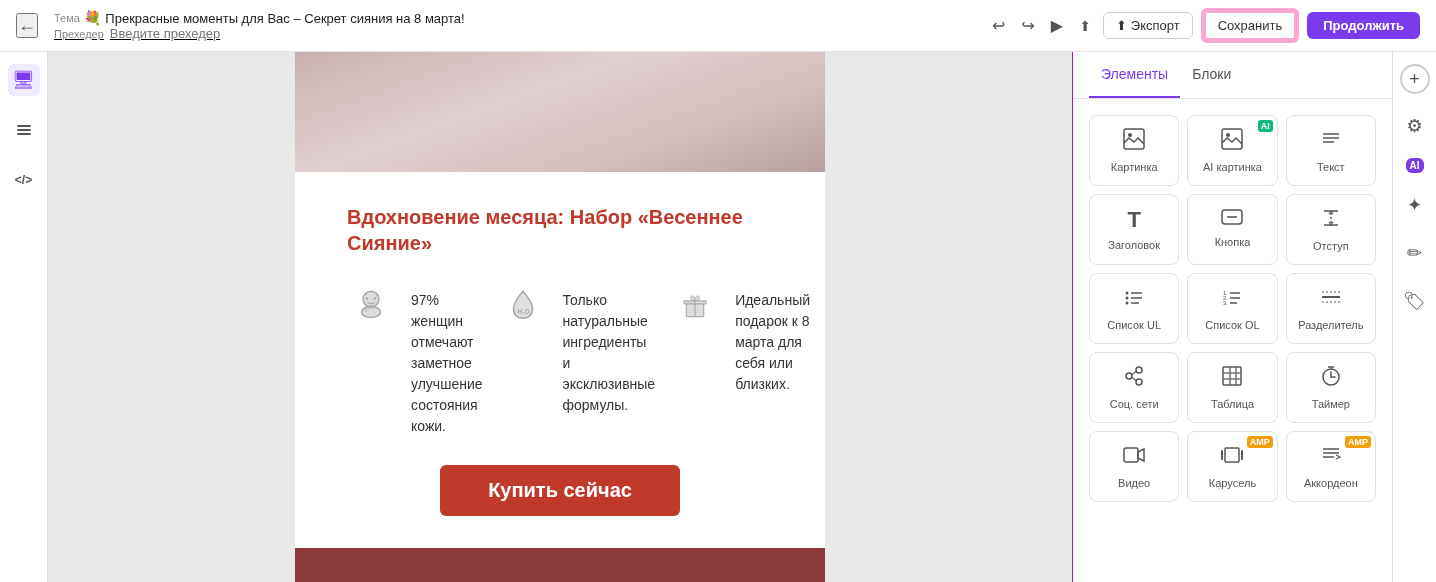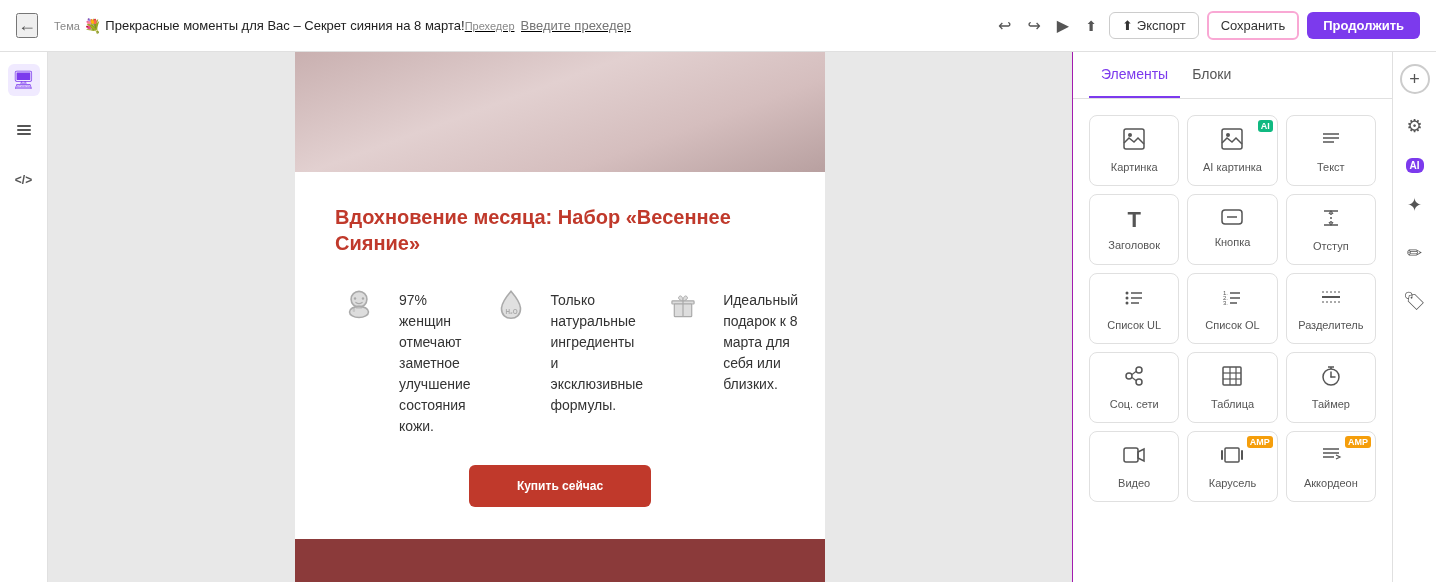--- a/index.html
+++ b/index.html
@@ -1,60 +1,60 @@
 <!DOCTYPE html>
 <html><head>
   <meta charset="utf-8">
   <style>
     * { box-sizing: border-box; margin: 0; padding: 0; }
     body { font-family: -apple-system, BlinkMacSystemFont, 'Segoe UI', sans-serif; background: #f5f5f5; display: flex; flex-direction: column; height: 582px; overflow: hidden; }
 
     
     .topbar { display: flex; align-items: center; padding: 6px 16px; background: #fff; border-bottom: 1px solid #e0e0e0; gap: 16px; min-height: 52px; }
     .topbar-back { color: #555; font-size: 18px; cursor: pointer; }
-    .topbar-meta { display: flex; flex-direction: row; flex: 1; }
+    .topbar-meta { display: flex; flex-direction: column; flex: 1; }
     .topbar-tema { font-size: 11px; color: #888; }
     .topbar-emoji { font-size: 14px; }
     .topbar-title { font-size: 13px; color: #222; font-weight: 500; }
     .topbar-preheader-label { font-size: 11px; color: #888; }
     .topbar-preheader-input { font-size: 13px; color: #701a75; border: none; outline: none; background: transparent; width: 200px; }
     .topbar-actions { display: flex; align-items: center; gap: 8px; }
     .topbar-undo, .topbar-redo { background: none; border: none; font-size: 16px; color: #555; cursor: pointer; padding: 4px; }
     .topbar-send { background: none; border: none; font-size: 16px; color: #555; cursor: pointer; padding: 4px; }
     .topbar-export-btn { display: flex; align-items: center; gap: 4px; border: 1px solid #ccc; background: #fff; border-radius: 6px; padding: 5px 12px; font-size: 13px; cursor: pointer; color: #333; }
-    .topbar-save-btn { border: 2px solid #f9a8d4; background: #fff; border-radius: 6px; padding: 5px 12px; font-size: 13px; cursor: pointer; color: #333; }
+    .topbar-save-btn { border: 5px solid #f9a8d4; background: #fff; border-radius: 6px; padding: 5px 12px; font-size: 13px; cursor: pointer; color: #333; }
     .topbar-continue-btn { background: #7c3aed; color: #fff; border: none; border-radius: 6px; padding: 6px 16px; font-size: 13px; cursor: pointer; font-weight: 600; }
 
     
     .main { display: flex; flex: 1; overflow: hidden; }
 
     
     .left-sidebar { width: 48px; background: #fff; border-right: 1px solid #e0e0e0; display: flex; flex-direction: column; align-items: center; padding: 12px 0; gap: 18px; }
     .left-sidebar-icon { color: #555; font-size: 18px; cursor: pointer; width: 32px; height: 32px; display: flex; align-items: center; justify-content: center; border-radius: 6px; }
     .left-sidebar-icon.active { background: #f0eaff; color: #7c3aed; }
 
     
     .canvas-area { flex: 1; overflow-y: auto; display: flex; justify-content: center; padding: 0; background: #e8e8e8; }
     .email-canvas { width: 530px; background: #fff; min-height: 100%; }
 
     
     .email-image { width: 100%; height: 120px; object-fit: cover; background: linear-gradient(135deg, #d4a5a5 0%, #e8c5c5 30%, #c4a0a0 60%, #b89090 100%); overflow: hidden; }
     .email-image-inner { width: 100%; height: 100%; background: linear-gradient(160deg, #c9b0b0 0%, #e2d0d0 40%, #d5bebe 70%, #b8a0a0 100%); }
 
-    .email-body { padding: 32px 40px; background: #fff; }
+    .email-body { padding: 32px 52px; background: #fff; }
     .email-heading { color: #c0392b; font-size: 20px; font-weight: 700; line-height: 1.3; margin-bottom: 24px; }
 
     .feature-list { list-style: none; display: flex; flex-direction: row; gap: 16px; margin-bottom: 28px; }
     .feature-item { display: flex; align-items: flex-start; gap: 16px; }
     .feature-icon { width: 48px; height: 48px; flex-shrink: 0; display: flex; align-items: center; justify-content: center; }
     .feature-icon svg { width: 38px; height: 38px; }
     .feature-text { font-size: 14px; color: #333; line-height: 1.5; padding-top: 10px; }
 
     .buy-btn-wrap { display: flex; justify-content: center; margin-bottom: 0; }
-    .buy-btn { background: #c0392b; color: #fff; border: none; border-radius: 6px; padding: 14px 48px; font-size: 12px; font-weight: 600; cursor: pointer; }
+    .buy-btn { background: #c0392b; color: #fff; border: none; border-radius: 6px; padding: 14px 48px; font-size: 20px; font-weight: 600; cursor: pointer; }
 
     .email-footer { background: #8b3a3a; padding: 24px 40px; text-align: center; }
 
     
     .right-panel { width: 320px; background: #fff; border-left: 1px solid #a21caf; display: flex; flex-direction: column; }
     .right-panel-tabs { display: flex; border-bottom: 1px solid #e0e0e0; padding: 0 16px; }
     .right-panel-tab { padding: 14px 12px; font-size: 14px; color: #555; cursor: pointer; border-bottom: 2px solid transparent; }
     .right-panel-tab.active { color: #7c3aed; border-bottom-color: #7c3aed; font-weight: 500; }
     .right-panel-content { padding: 16px; display: grid; grid-template-columns: repeat(3, 1fr); gap: 8px; overflow-y: auto; }
 

